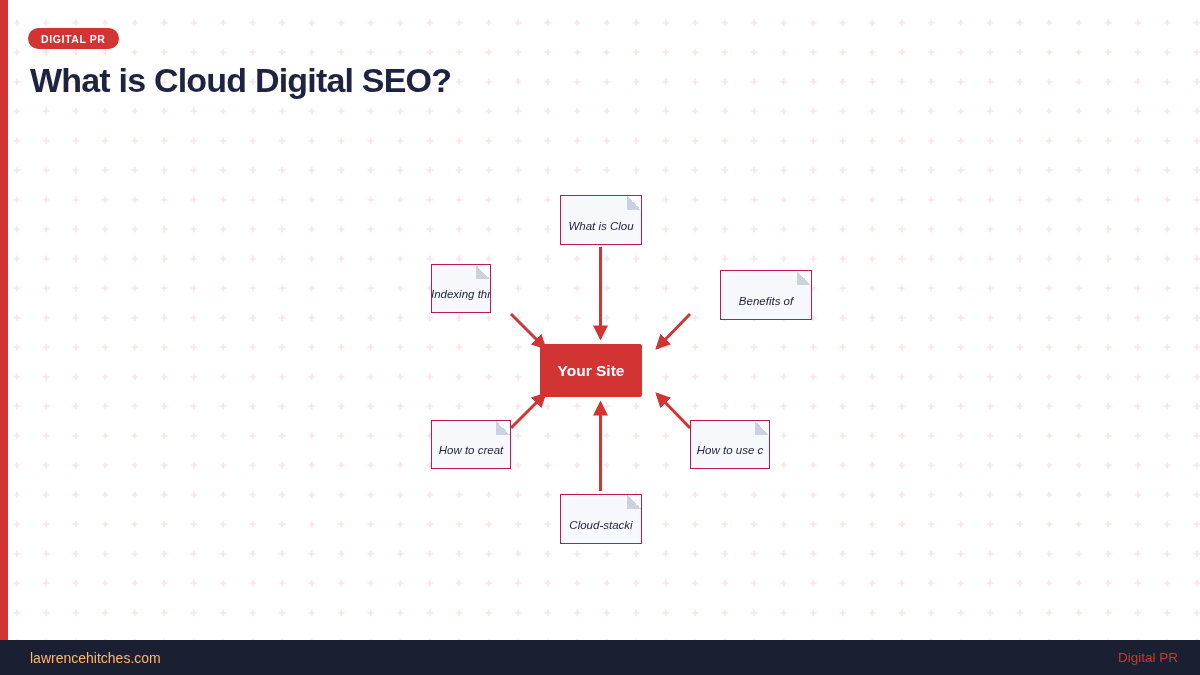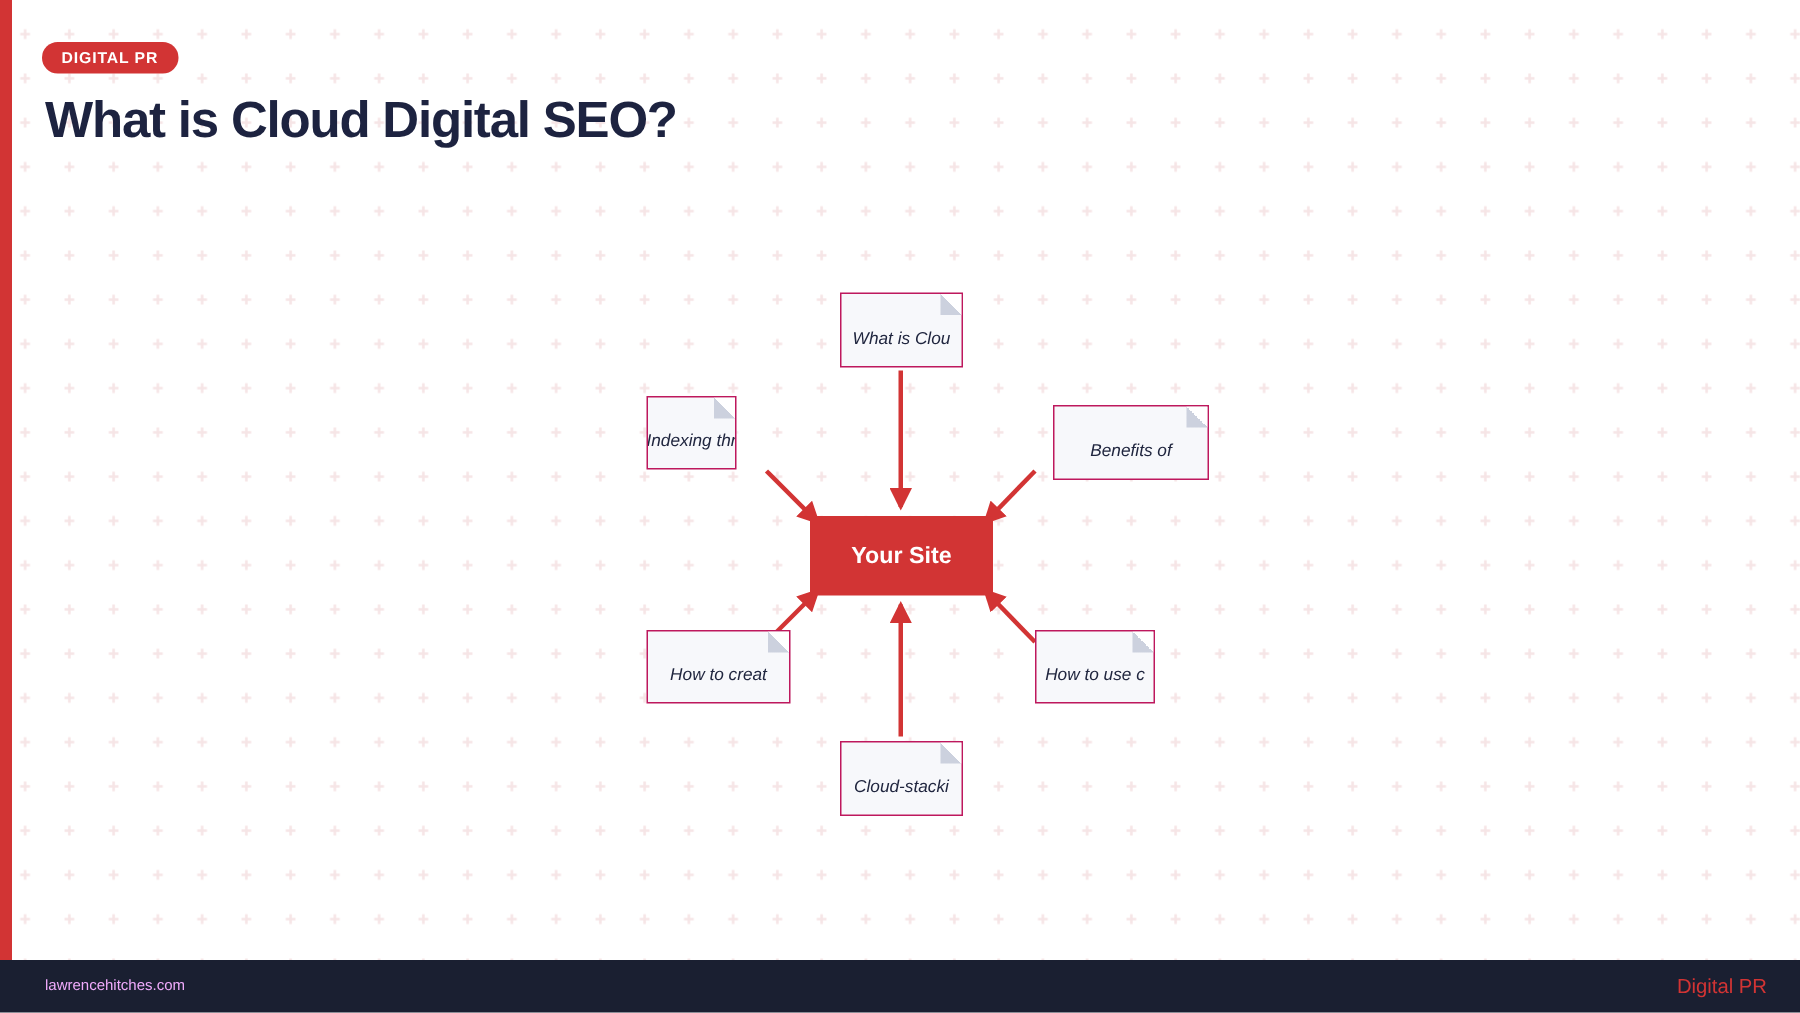--- a/index.html
+++ b/index.html
@@ -78,29 +78,29 @@
     font-style: italic;
   }
   .doc .fold {
     position: absolute;
     top: 0; right: 0;
     width: 14px; height: 14px;
     background: linear-gradient(to top right, #ccd1de 50%, #ffffff 50%);
   }
   .doc-top          { left: 560px; top: 195px; width: 82px; height: 50px; }
   .doc-top-left     { left: 431px; top: 264px; width: 60px; height: 49px; }
-  .doc-top-right    { left: 702px; top: 270px; width: 104px; height: 50px; }
-  .doc-bottom-left  { left: 431px; top: 420px; width: 96px; height: 49px; }
+  .doc-top-right    { left: 720px; top: 270px; width: 92px; height: 50px; }
+  .doc-bottom-left  { left: 431px; top: 420px; width: 80px; height: 49px; }
   .doc-bottom-right { left: 690px; top: 420px; width: 80px; height: 49px; }
   .doc-bottom       { left: 560px; top: 494px; width: 82px; height: 50px; }
 
   .center-node {
     position: absolute;
     left: 540px; top: 344px;
-    width: 122px; height: 53px;
+    width: 102px; height: 53px;
     background: #d23434;
     border-radius: 2px;
     display: flex;
     align-items: center;
     justify-content: center;
     color: #ffffff;
     font-size: 15.5px;
     font-weight: bold;
   }
 
@@ -108,21 +108,21 @@
   .footer {
     position: absolute;
     left: 0; bottom: 0;
     width: 1200px; height: 35px;
     background: #1a1f31;
     display: flex;
     align-items: center;
     justify-content: space-between;
     padding: 0 22px 0 30px;
   }
-  .footer .site { color: #f0abfc; font-size: 10px; }
+  .footer .site { color: #fdba74; font-size: 14px; }
   .footer .brand { color: #d23434; font-size: 13.5px; font-weight: 500; }
 </style>
 </head>
 <body>
 
 <div class="page">
 
   <svg class="dots-bg" width="1200" height="640">
     <defs>
       <pattern id="plusgrid" width="29.5" height="29.5" x="2" y="8" patternUnits="userSpaceOnUse">

